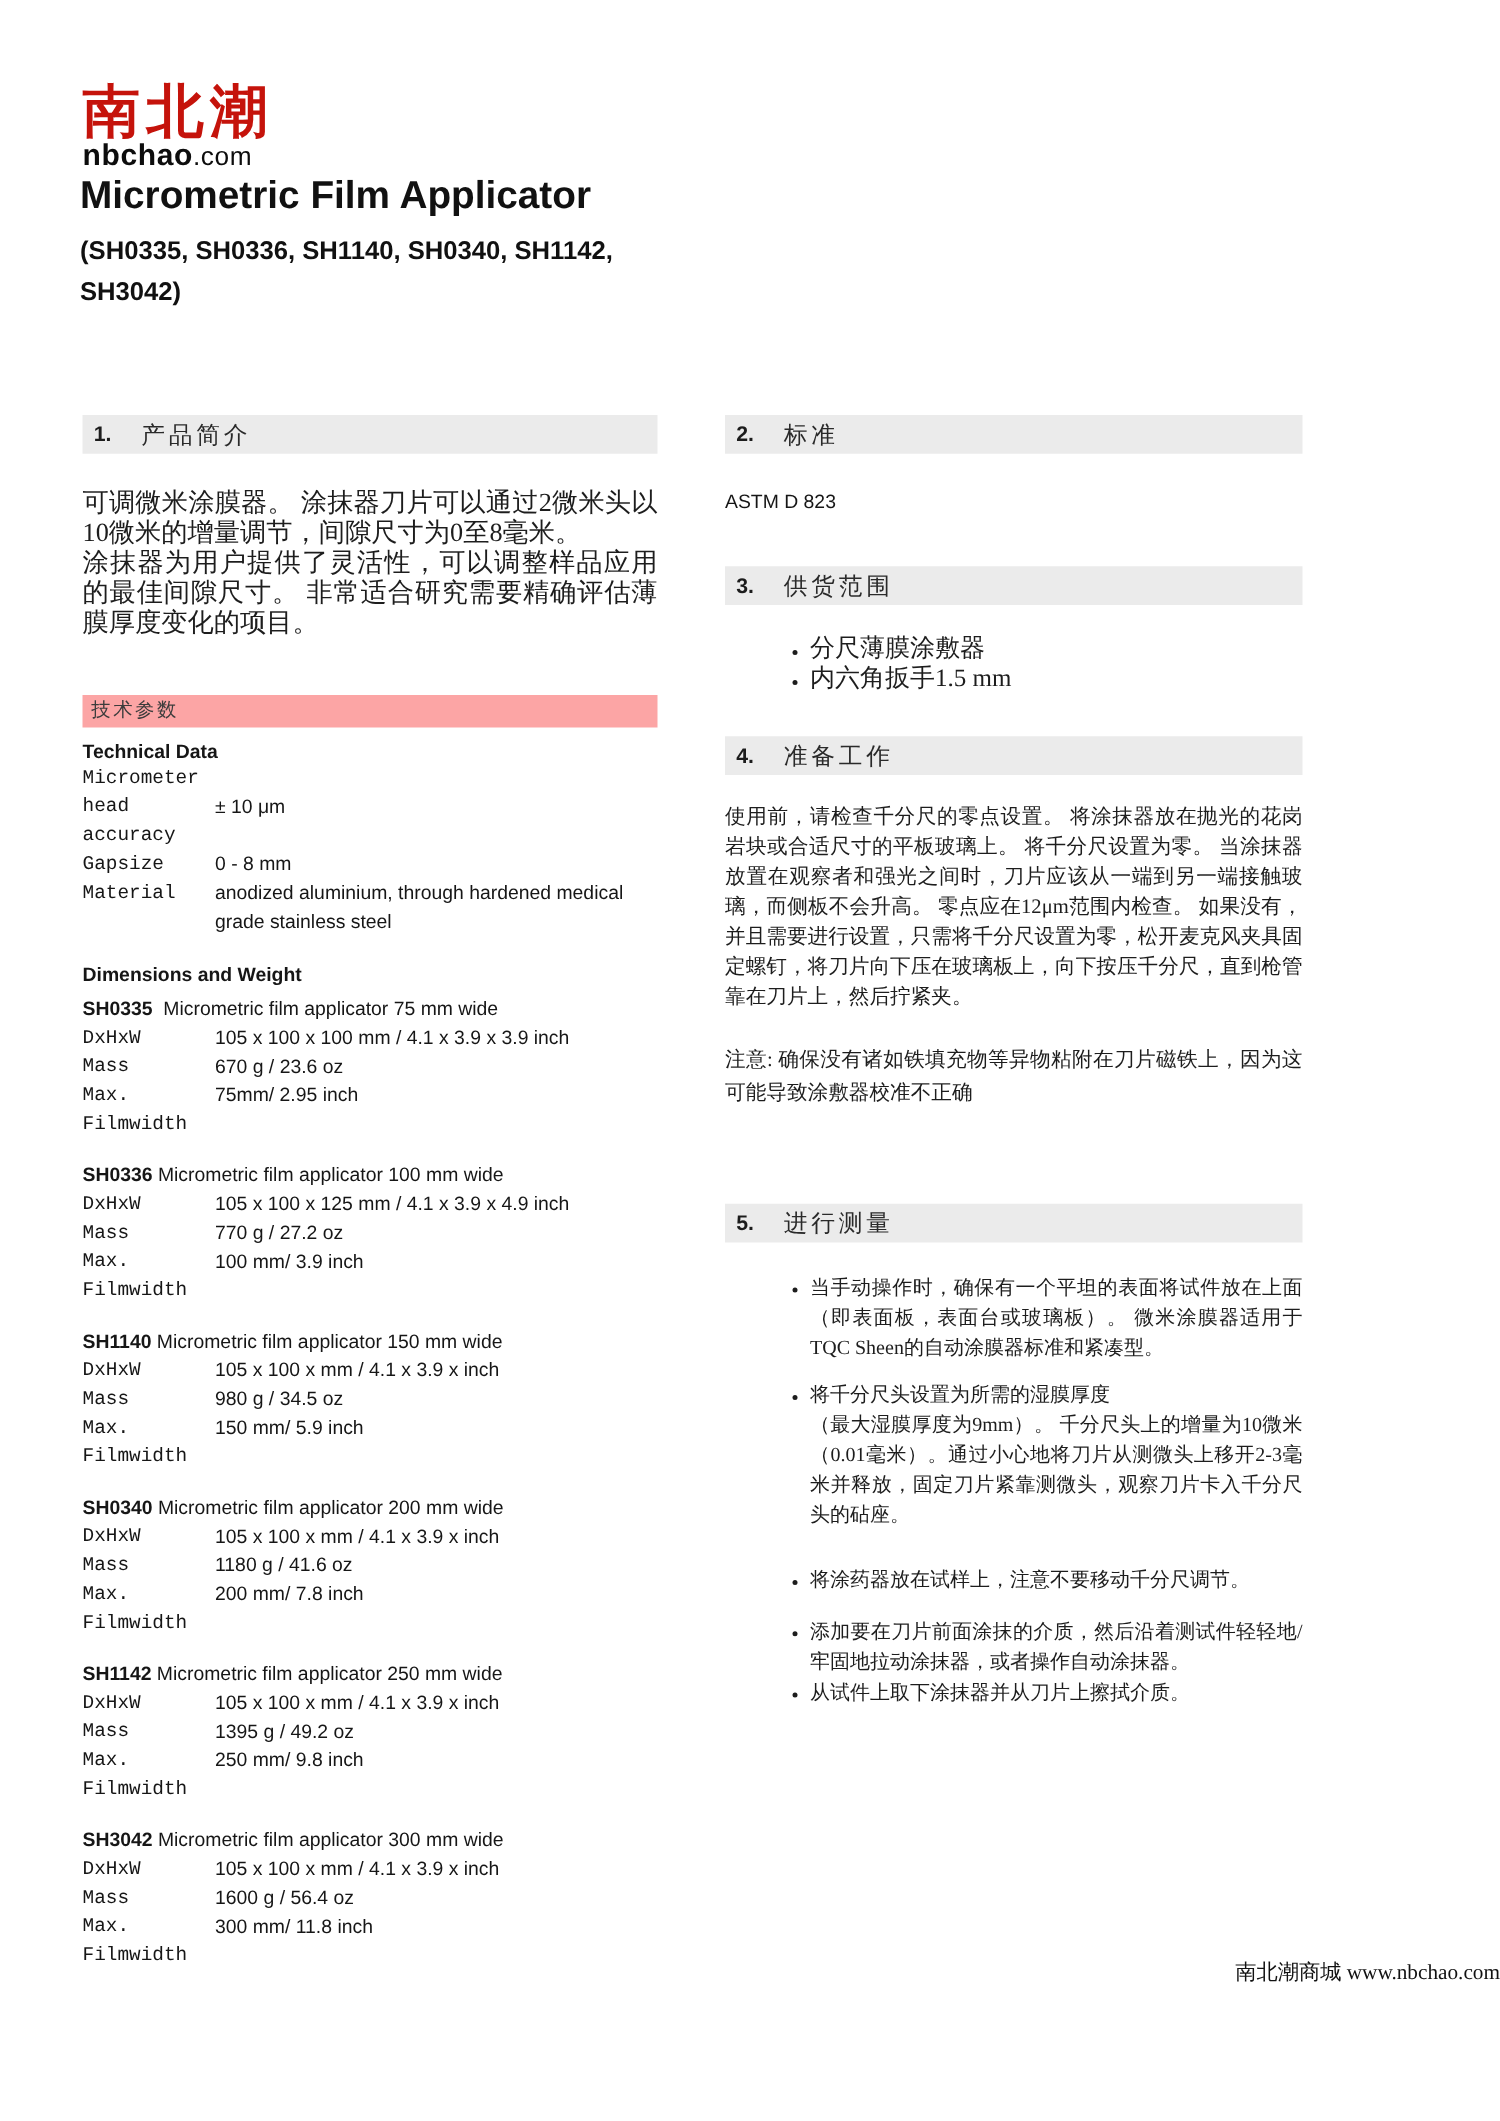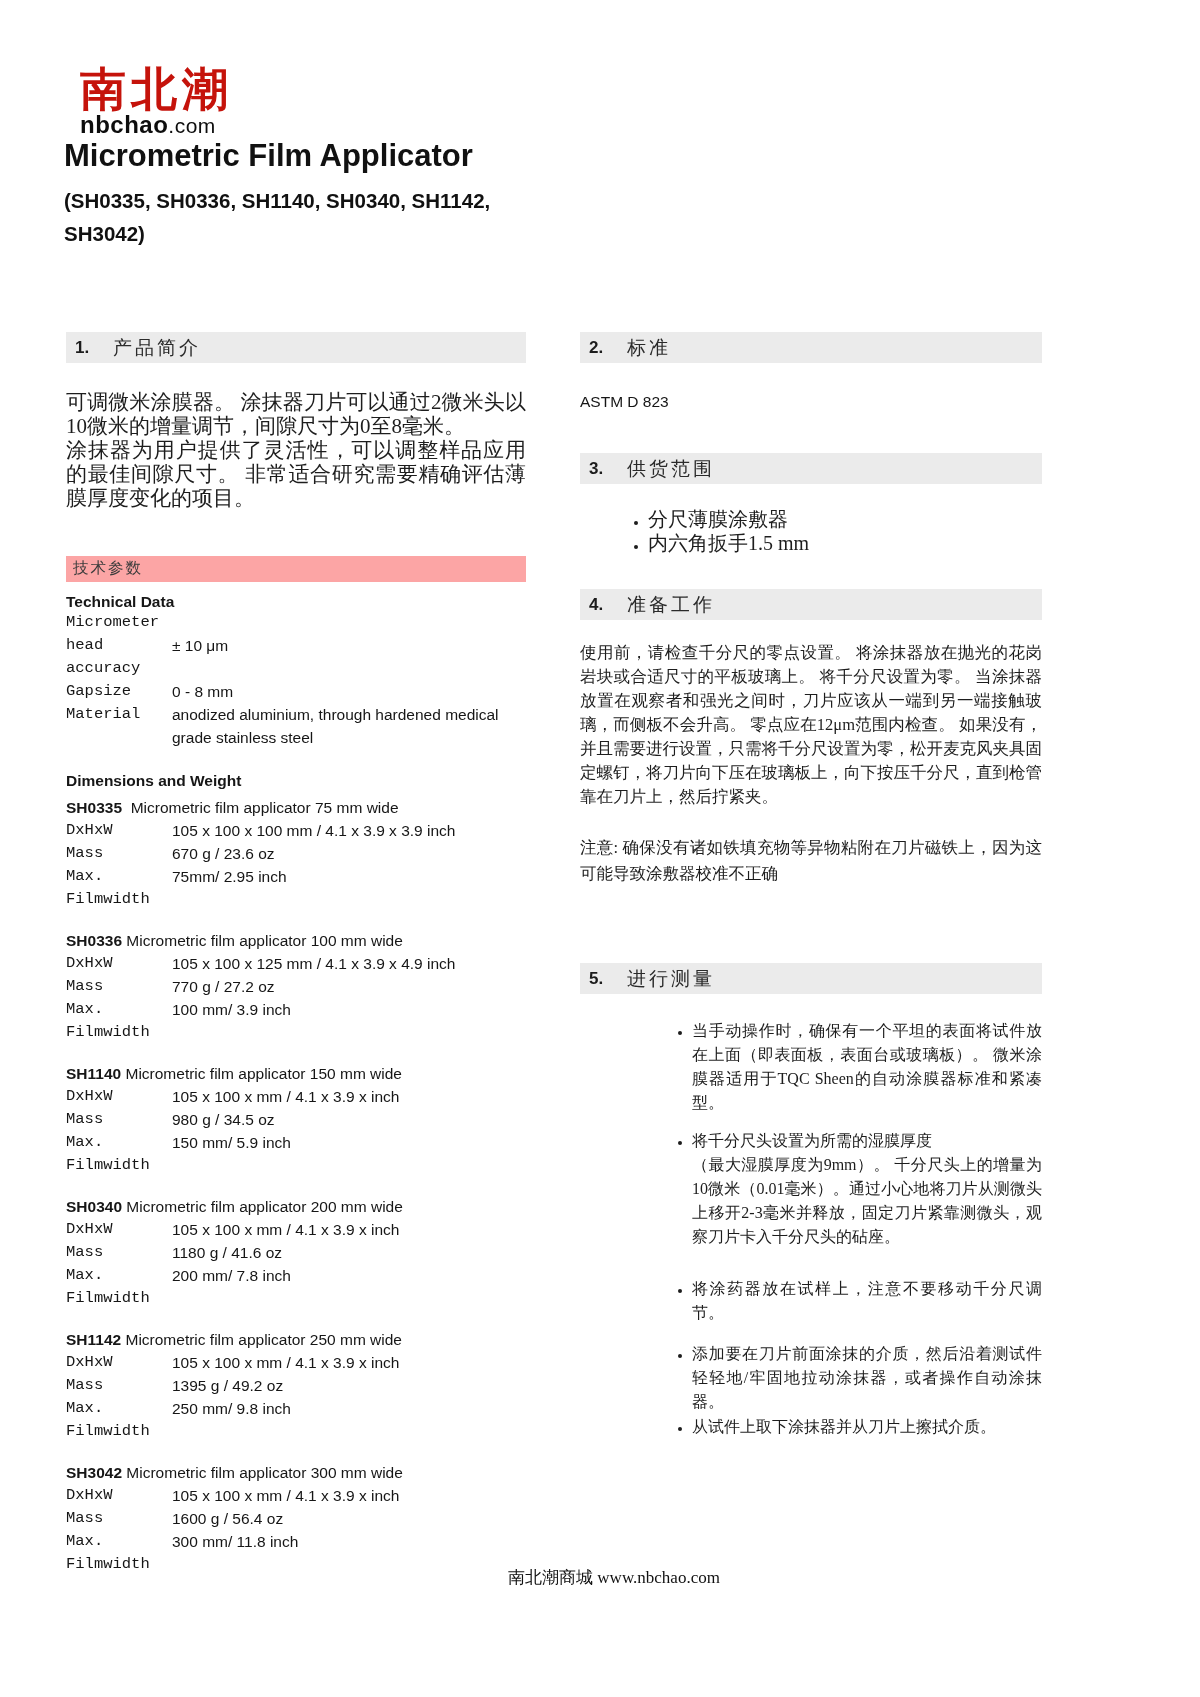--- a/index.html
+++ b/index.html
@@ -8,21 +8,21 @@
     position: relative;
     width: 1200px;
     height: 1697px;
     background: #ffffff;
     color: #161616;
     overflow: hidden;
     font-family: "Liberation Serif", serif;
   }
 
   
-  .logo { position: absolute; left: 80px; top: 66px; }
+  .logo { position: absolute; left: 66px; top: 66px; }
   .logo-brand {
     font-family: "DejaVu Serif", serif;
     font-weight: bold;
     font-size: 46px;
     line-height: 1.0;
     color: #c5130b;
     letter-spacing: 5px;
   }
   .logo-domain {
     font-family: "Liberation Sans", sans-serif;
@@ -90,31 +90,31 @@
   .blist li {
     font-size: 20px; line-height: 24px; color: #1d1d1d;
     white-space: pre-line;
   }
   .blist li::marker { font-size: 12px; }
   .sec-h.h4 { margin-top: 34px; }
   .prep-para { margin-top: 21px; font-size: 16.5px; line-height: 24px; text-align: justify; color: #1d1d1d; }
   .prep-note { margin-top: 26px; font-size: 16.5px; line-height: 26px; text-align: justify; color: #1d1d1d; }
   .sec-h.h5 { margin-top: 76px; }
   .mlist { list-style: disc; margin-top: 25px; padding-left: 68px; }
-  .mlist li { font-size: 16px; line-height: 24px; color: #1d1d1d; white-space: pre-line; text-align: justify; margin-left: 44px; }
+  .mlist li { font-size: 16px; line-height: 24px; color: #1d1d1d; white-space: pre-line; text-align: justify; }
   .mlist li::marker { font-size: 12px; }
   .mlist li:nth-child(2) { margin-top: 14px; }
   .mlist li:nth-child(3) { margin-top: 28px; }
   .mlist li:nth-child(4) { margin-top: 17px; font-family: Liberation Serif, serif; }
   .mlist li:nth-child(5) { margin-top: 1px; }
 
   
   .footer {
     position: absolute; left: 0; top: 1566px; width: 100%;
-    text-align: center; font-size: 17px; color: #111; padding-left: 28px;
+    text-align: right; font-size: 17px; color: #111; padding-left: 28px;
   }
   .footer a { color: #111; text-decoration: none; }
 </style>
 </head>
 <body>
 
 <div class="page">
 
   <div class="logo">
     <div class="logo-brand">南北潮</div>

